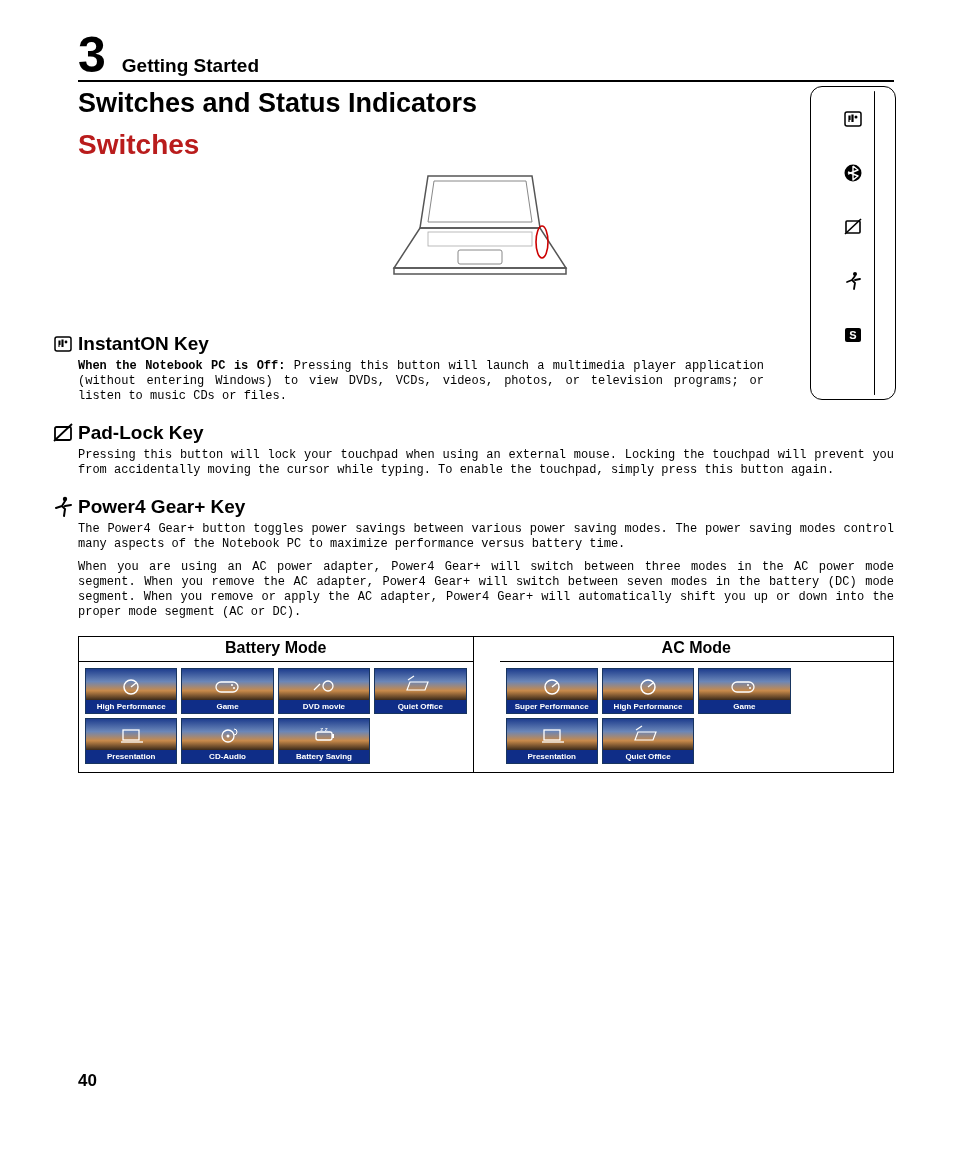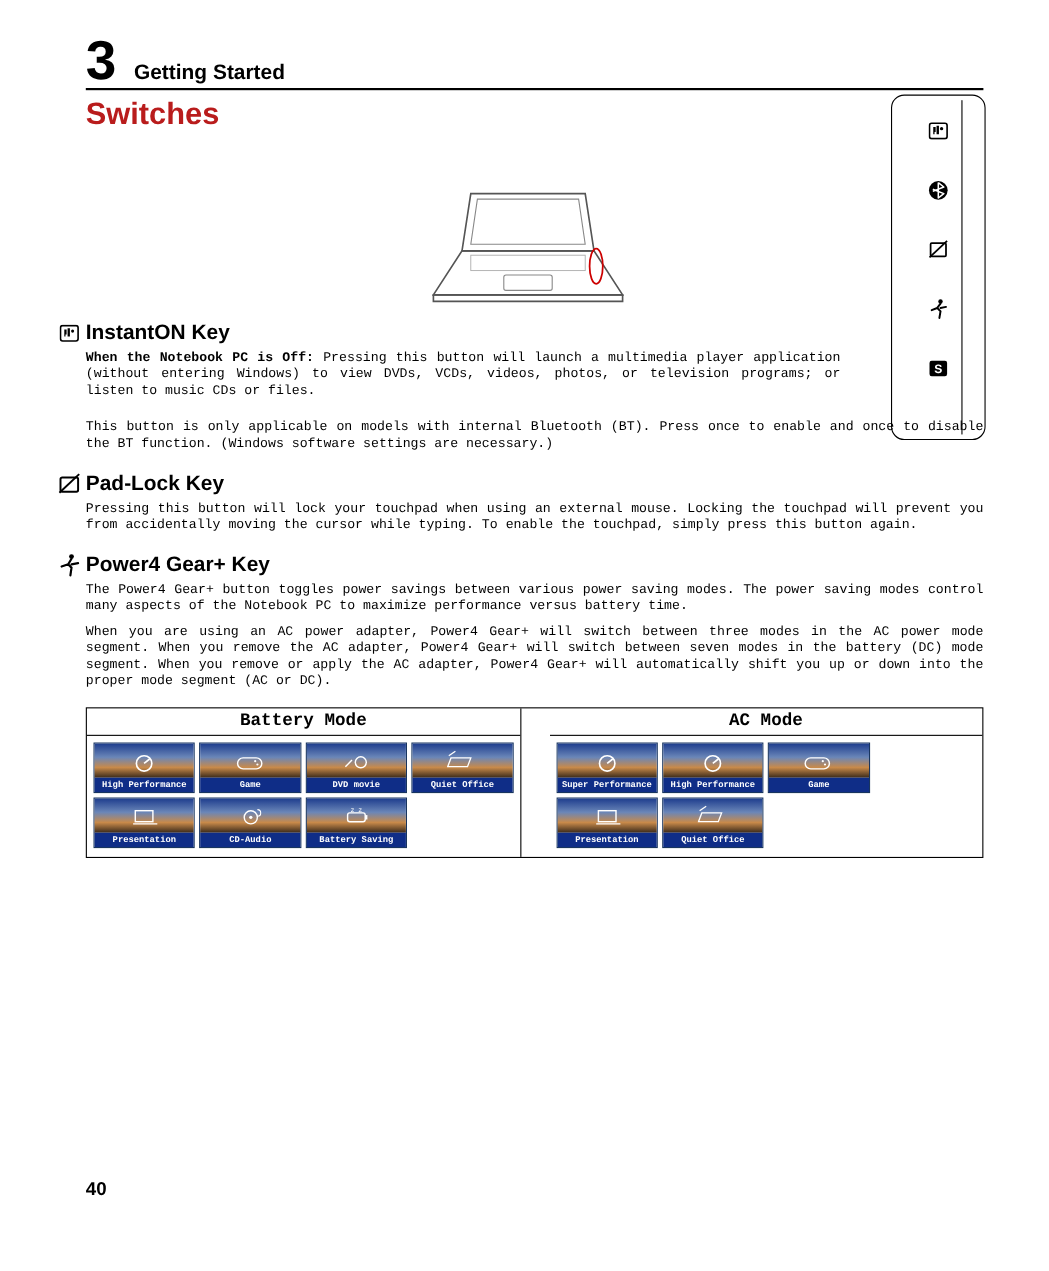--- a/index.html
+++ b/index.html
@@ -106,21 +106,20 @@
     top: 172px;
     width: 180px;
     height: 110px;
   }
 
   
   .modes {
     margin-top: 16px;
     border: 1.5px solid #000;
     display: flex;
-    font-family: Liberation Mono, monospace;
   }
   .modes .col {
     flex: 1;
     padding: 4px 6px 8px 6px;
   }
   .modes .col + .col { border-left: 1.5px solid #000; padding-left: 32px; }
   .modes .mh {
     text-align: center;
     font-weight: 700;
     font-size: 16px;
@@ -169,20 +168,21 @@
 </head>
 <body>
 
 <div class="page">
 
   <div class="chapter-line">
     <span class="chapter-num">3</span>
     <span class="chapter-title">Getting Started</span>
   </div>
 
+  <h1 class="section-title">Switches and Status Indicators</h1>
 
   <div style="position:relative;">
     <h2 class="subsection">Switches</h2>
   </div>
 
   <div class="side-panel">
     <div class="vline"></div>
     <span class="side-icon">
       <svg width="18" height="16" viewBox="0 0 18 16">
           <rect x="1" y="1" width="16" height="14" rx="2" fill="none" stroke="#000" stroke-width="1.5"></rect>
@@ -240,23 +240,20 @@
           </svg>
       </span>
       <span>InstantON Key</span>
     </div>
     <div class="key-body content-narrow">
       <p><span class="bold">When the Notebook PC is Off:</span><span> Pressing this button will launch a multimedia player application (without entering Windows) to view DVDs, VCDs, videos, photos, or television programs; or listen to music CDs or files.</span></p>
     </div>
   </div>
 
   <div class="key-block">
-    <div class="key-body">
-      <p>This button is only applicable on models with internal Bluetooth (BT). Press once to enable and once to disable the BT function. (Windows software settings are necessary.)</p>
-    </div>
   </div>
 
   <div class="key-block">
     <div class="key-head">
       <span class="key-icon">
         <svg width="20" height="20" viewBox="0 0 20 20">
             <rect x="2" y="4" width="16" height="13" rx="1.5" fill="none" stroke="#000" stroke-width="1.8"></rect>
             <line x1="1" y1="18" x2="19" y2="1" stroke="#000" stroke-width="1.8"></line>
           </svg>
       </span>

